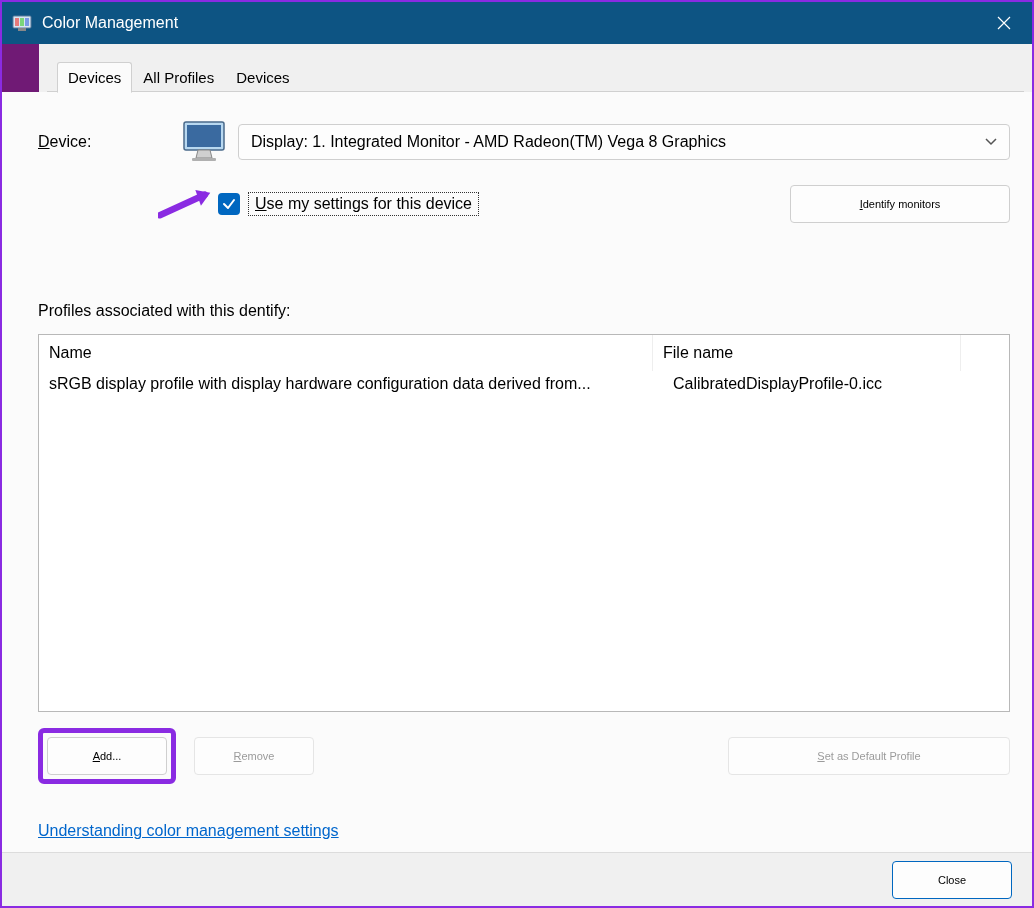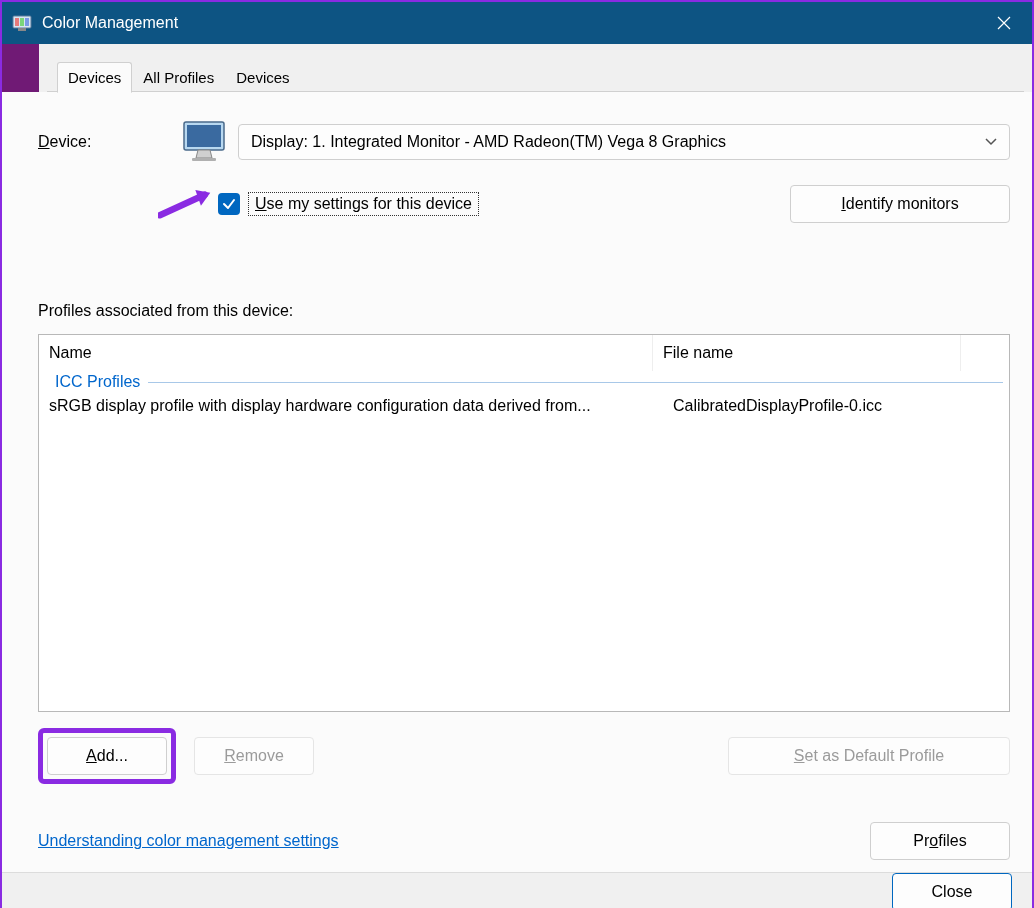--- a/index.html
+++ b/index.html
@@ -123,21 +123,21 @@
   }
   .check-label span.u { text-decoration: underline; }
   .row2-spacer { flex: 1; }
   .btn {
     border: 1px solid #cfcfcf;
     background: #fdfdfd;
     border-radius: 4px;
     height: 38px;
     padding: 0 20px;
     display: flex; align-items: center; justify-content: center;
-    font-size: 16px;
+    font-size: 11px;
     color: #000;
     min-width: 120px;
   }
   .btn.disabled { color: #9b9b9b; border-color: #e5e5e5; }
   .btn span.u { text-decoration: underline; }
   .identify-btn { width: 220px; }
   .profiles-heading {
     margin-top: 70px;
     font-size: 16px;
   }
@@ -276,32 +276,28 @@
       </div>
       <div class="check-label">
         <span class="u">U</span><span>se my settings for this device</span>
       </div>
       <div class="row2-spacer"></div>
       <div class="btn identify-btn">
         <span><span class="u">I</span><span>dentify monitors</span></span>
       </div>
     </div>
 
-    <div class="profiles-heading">Profiles associated from this device:</div>
+    <div class="profiles-heading">Profiles associated with this dentify:</div>
 
     <div class="listview">
       <div class="lv-header">
         <div class="lv-col-name">Name</div>
         <div class="lv-col-file">File name</div>
         <div class="lv-col-rest"></div>
       </div>
-      <div class="lv-group">
-        <span>ICC Profiles</span>
-        <div class="lv-group-line"></div>
-      </div>
       <div class="lv-row">
         <div class="lv-row-name">sRGB display profile with display hardware configuration data derived from...</div>
         <div class="lv-row-file">CalibratedDisplayProfile-0.icc</div>
       </div>
     </div>
 
     <div class="below-list">
       <div class="add-highlight">
         <div class="btn add-btn">
           <span><span class="u">A</span><span>dd...</span></span>
@@ -312,23 +308,20 @@
       </div>
       <div class="bl-spacer"></div>
       <div class="btn default-btn disabled">
         <span><span class="u">S</span><span>et as Default Profile</span></span>
       </div>
     </div>
 
     <div class="link-row">
       <a class="link">Understanding color management settings</a>
       <div style="flex:1"></div>
-      <div class="btn profiles-btn">
-        <span><span>Pr</span><span class="u">o</span><span>files</span></span>
-      </div>
     </div>
 
   </div>
 
   <div class="footer">
     <div class="btn close-btn">Close</div>
   </div>
 
 </div>
 

